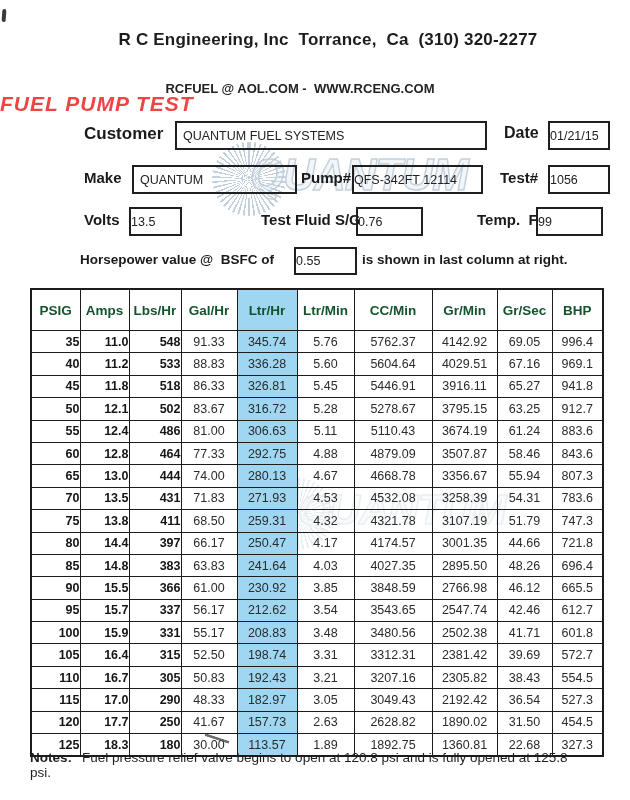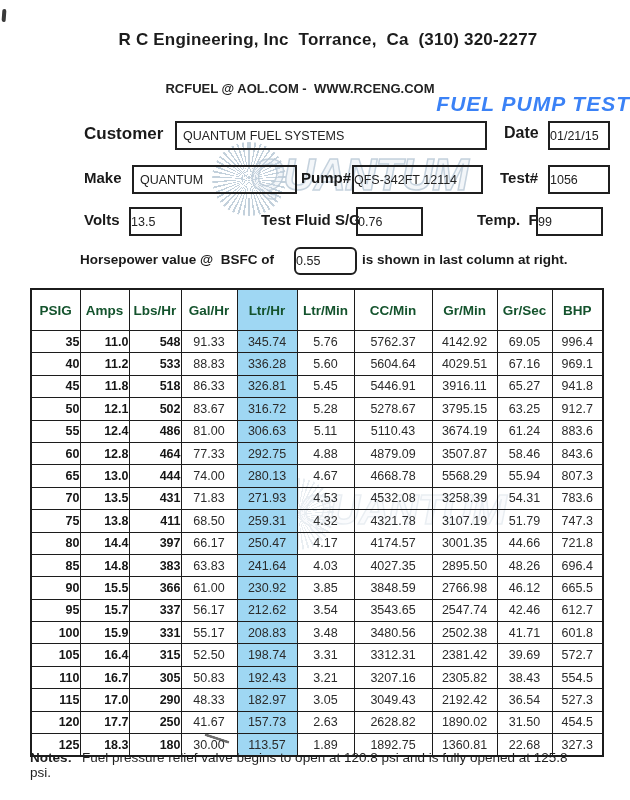--- a/index.html
+++ b/index.html
@@ -6,22 +6,22 @@
   .page{
     position:relative;width:630px;height:800px;background:#ffffff;
     font-family:"Liberation Sans", sans-serif;color:#111;overflow:hidden;
     margin:0 auto;
   }
   
   .company{position:absolute;top:30px;left:0;width:100%;text-align:center;
     font-size:17px;font-weight:bold;letter-spacing:.2px;color:#1c1c1c;padding-left:13px;}
   .contact{position:absolute;top:61px;left:0;width:600px;text-align:center;
     font-size:13px;font-weight:bold;color:#222;margin-top:20px;}
-  .doc-title{position:absolute;top:92px;left:0;width:100%;text-align:right;
-    font-size:21px;font-weight:bold;font-style:italic;letter-spacing:1px;color:#3b82f6;}
+  .doc-title{position:absolute;top:92px;left:0;width:100%;text-align:left;
+    font-size:21px;font-weight:bold;font-style:italic;letter-spacing:1px;color:#ef4444;}
   
   .wm{position:absolute;pointer-events:none;}
   .wm .fan{position:absolute;border-radius:50%;
     background:repeating-conic-gradient(rgba(148,172,192,.75) 0 3deg, rgba(255,255,255,0) 3deg 8.5deg);}
   .wm .wm-text{position:absolute;font-weight:bold;font-style:italic;letter-spacing:-1px;
     color:rgba(196,212,226,.25);-webkit-text-stroke:1.5px rgba(165,185,202,.85);}
   .wm1{left:212px;top:136px;width:240px;height:84px;opacity:.75;}
   .wm1 .fan{left:0;top:6px;width:74px;height:74px;}
   .wm1 .wm-text{left:38px;top:14px;font-size:44px;}
   .wm2{left:262px;top:468px;width:330px;height:90px;opacity:.28;}
@@ -101,21 +101,21 @@
   <div class="flabel" style="left:261px;top:211px;font-size:15px;">Test Fluid S/G</div>
   <div class="fbox center" style="left:356px;top:207px;width:63px;height:25px;">
     <span>0.76</span>
   </div>
   <div class="flabel" style="left:477px;top:211px;font-size:15px;">Temp.&nbsp; F</div>
   <div class="fbox center" style="left:536px;top:207px;width:63px;height:25px;">
     <span>99</span>
   </div>
 
   <div class="flabel" style="left:80px;top:252px;font-size:13.5px;">Horsepower value @&nbsp; BSFC of</div>
-  <div class="fbox center" style="left:294px;top:247px;width:59px;height:24px;border-radius:6px;">
+  <div class="fbox center" style="left:294px;top:247px;width:59px;height:24px;">
     <span>0.55</span>
   </div>
   <div class="flabel" style="left:362px;top:252px;font-size:13.5px;">is shown in last column at right.</div>
 
   <table class="data-table">
     <colgroup>
       <col style="width:49px">
         <col style="width:49px">
         <col style="width:52px">
       <col style="width:56px">
@@ -214,21 +214,21 @@
           <td>843.6</td>
         </tr>
         <tr>
           <td class="bold">65</td>
           <td class="bold">13.0</td>
           <td class="bold">444</td>
           <td>74.00</td>
           <td class="hl">280.13</td>
           <td>4.67</td>
           <td>4668.78</td>
-          <td>5568.29</td>
+          <td>3356.67</td>
           <td>55.94</td>
           <td>807.3</td>
         </tr>
         <tr>
           <td class="bold">70</td>
           <td class="bold">13.5</td>
           <td class="bold">431</td>
           <td>71.83</td>
           <td class="hl">271.93</td>
           <td>4.53</td>

